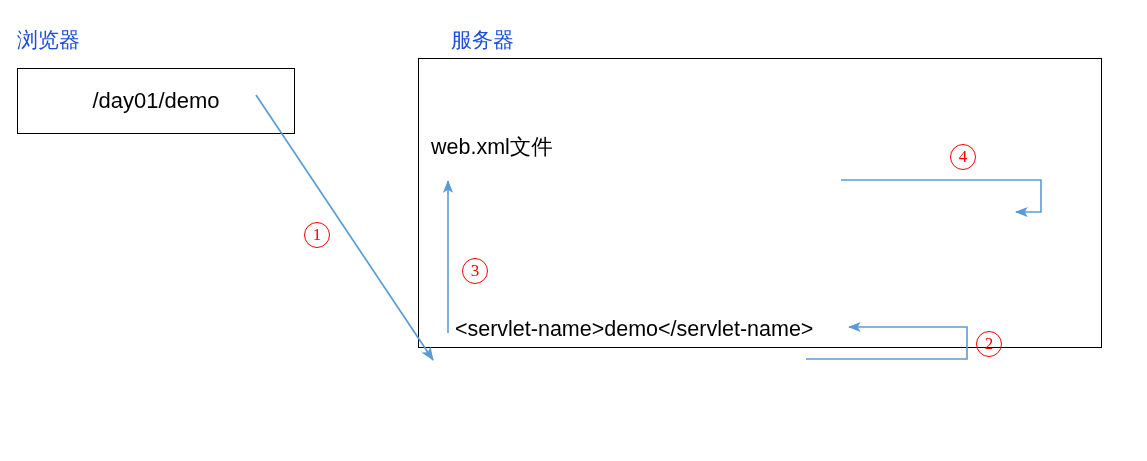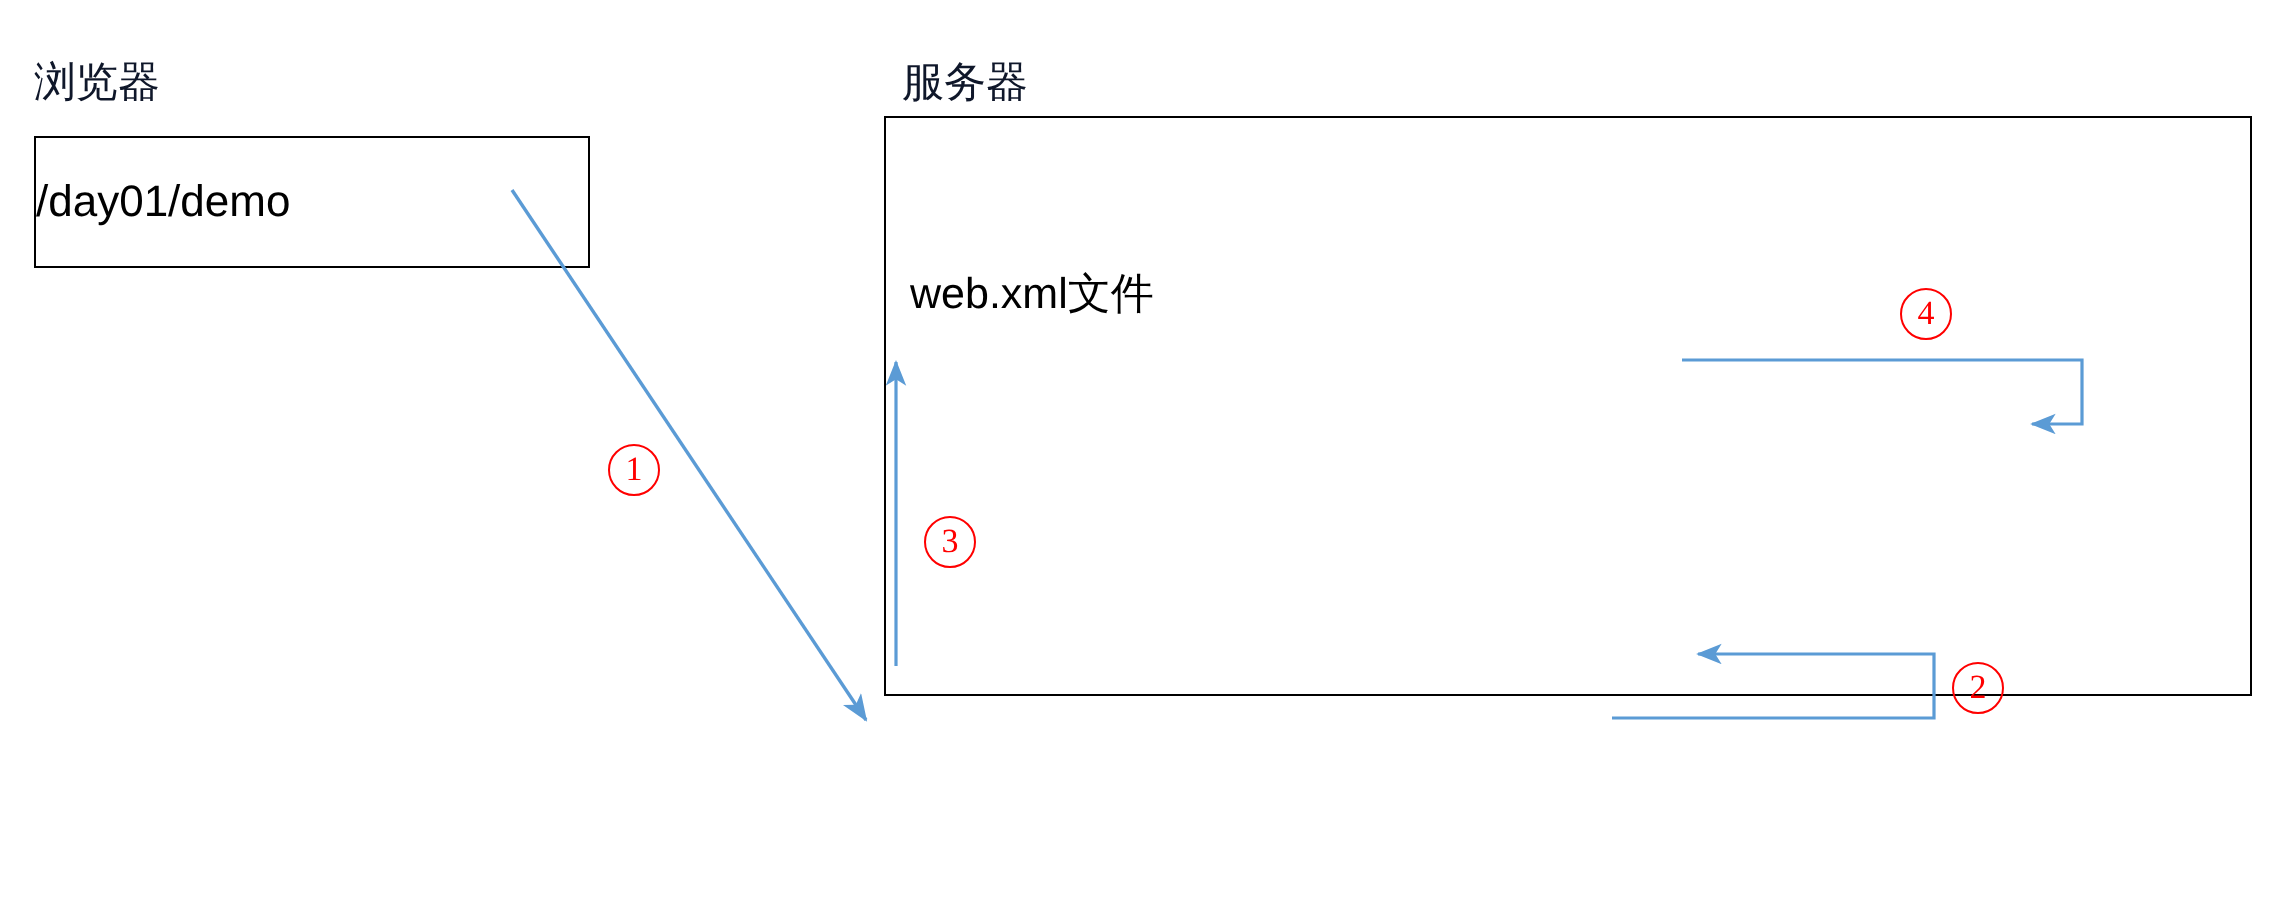--- a/index.html
+++ b/index.html
@@ -12,25 +12,25 @@
     height: 461px;
     position: relative;
     overflow: hidden;
     font-family: "Liberation Sans", sans-serif;
     -webkit-font-smoothing: antialiased;
   }
 
   
   .section-label {
     position: absolute;
-    color: #0f172a;
+    color: #1d4ed8;
     font-size: 21px;
     line-height: 1;
     white-space: nowrap;
-    font-family: Liberation Sans, sans-serif;
+    font-family: Liberation Mono, monospace;
   }
   #browser-label { left: 17px;  top: 31px; }
   #server-label  { left: 451px; top: 31px; }
 
   
   .box {
     position: absolute;
     border: 1.6px solid #000000;
     box-sizing: border-box;
     background: #ffffff;
@@ -39,29 +39,29 @@
     left: 17px;
     top: 68px;
     width: 278px;
     height: 66px;
   }
   #server-box {
     left: 418px;
     top: 58px;
     width: 684px;
     height: 290px;
-    margin-left: 24px;
   }
 
   
   #browser-url {
     position: absolute;
     left: 0;
     right: 0;
     top: 19px;
+    text-align: center;
     font-size: 22px;
     color: #000000;
     white-space: nowrap;
   }
 
   
   #xml-code {
     position: absolute;
     left: 12px;
     top: 13px;
@@ -109,20 +109,21 @@
 <div id="browser-box" class="box">
   <div id="browser-url">/day01/demo</div>
 </div>
 
 <div id="server-label" class="section-label">服务器</div>
 
 <div id="server-box" class="box">
   <div id="xml-code">
     <div class="code-line">web.xml文件</div>
     <div class="code-line blank"></div>
+    <div class="code-line">    &lt;servlet-name&gt;demo&lt;/servlet-name&gt;</div>
     
     
     
     
     
     
     
   </div>
 </div>
 

